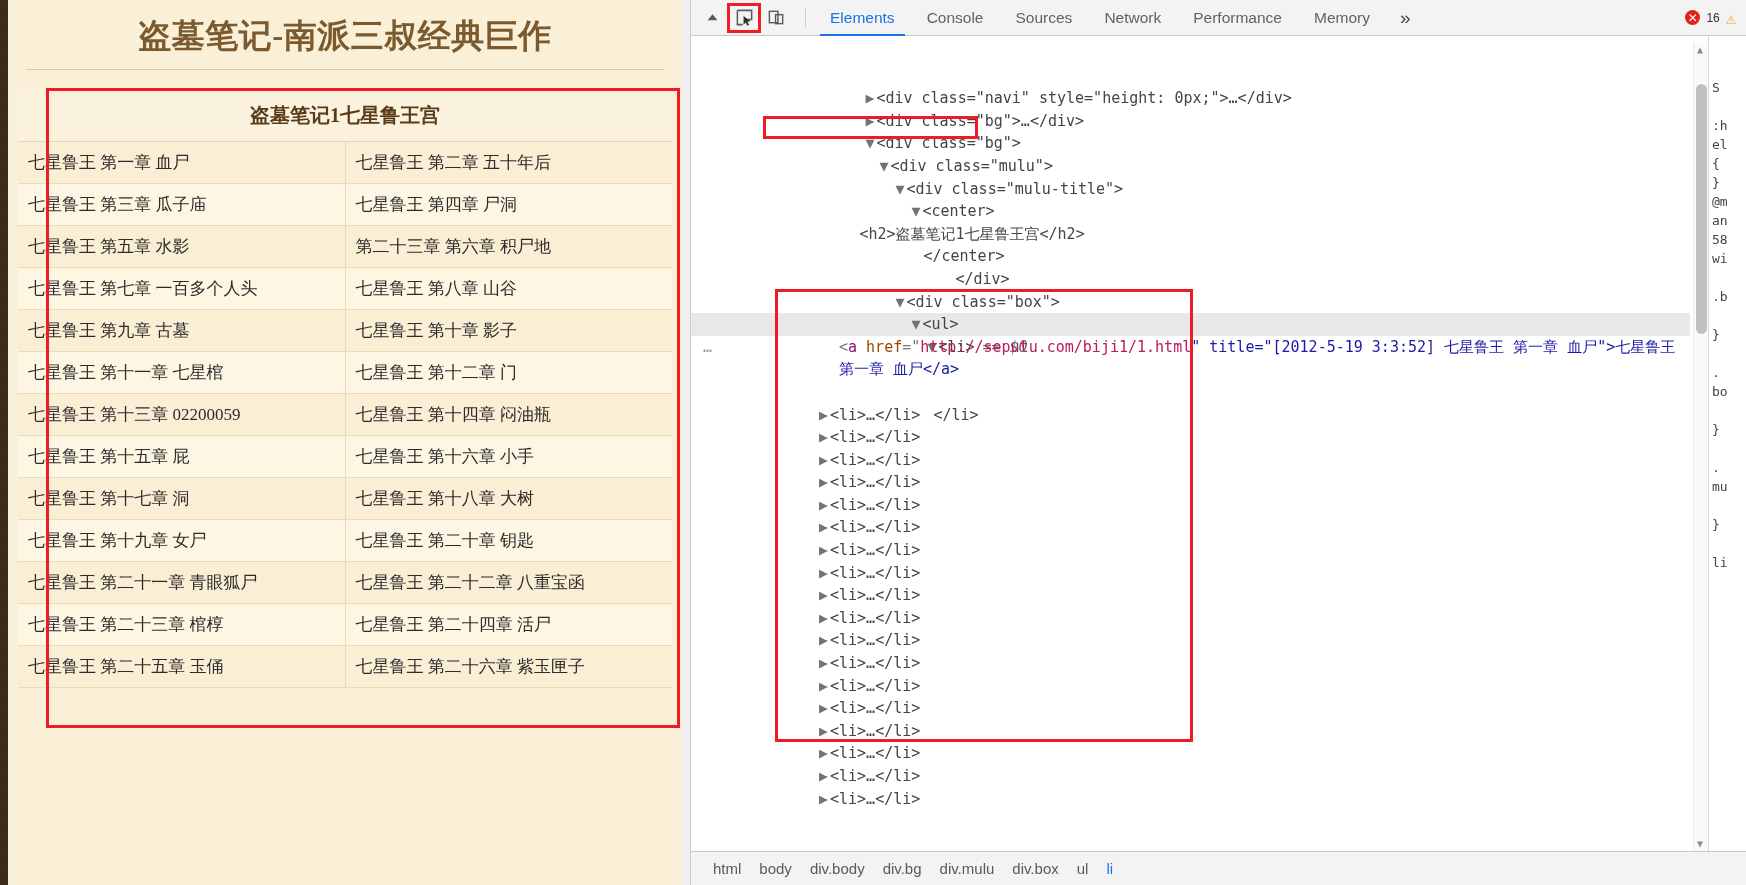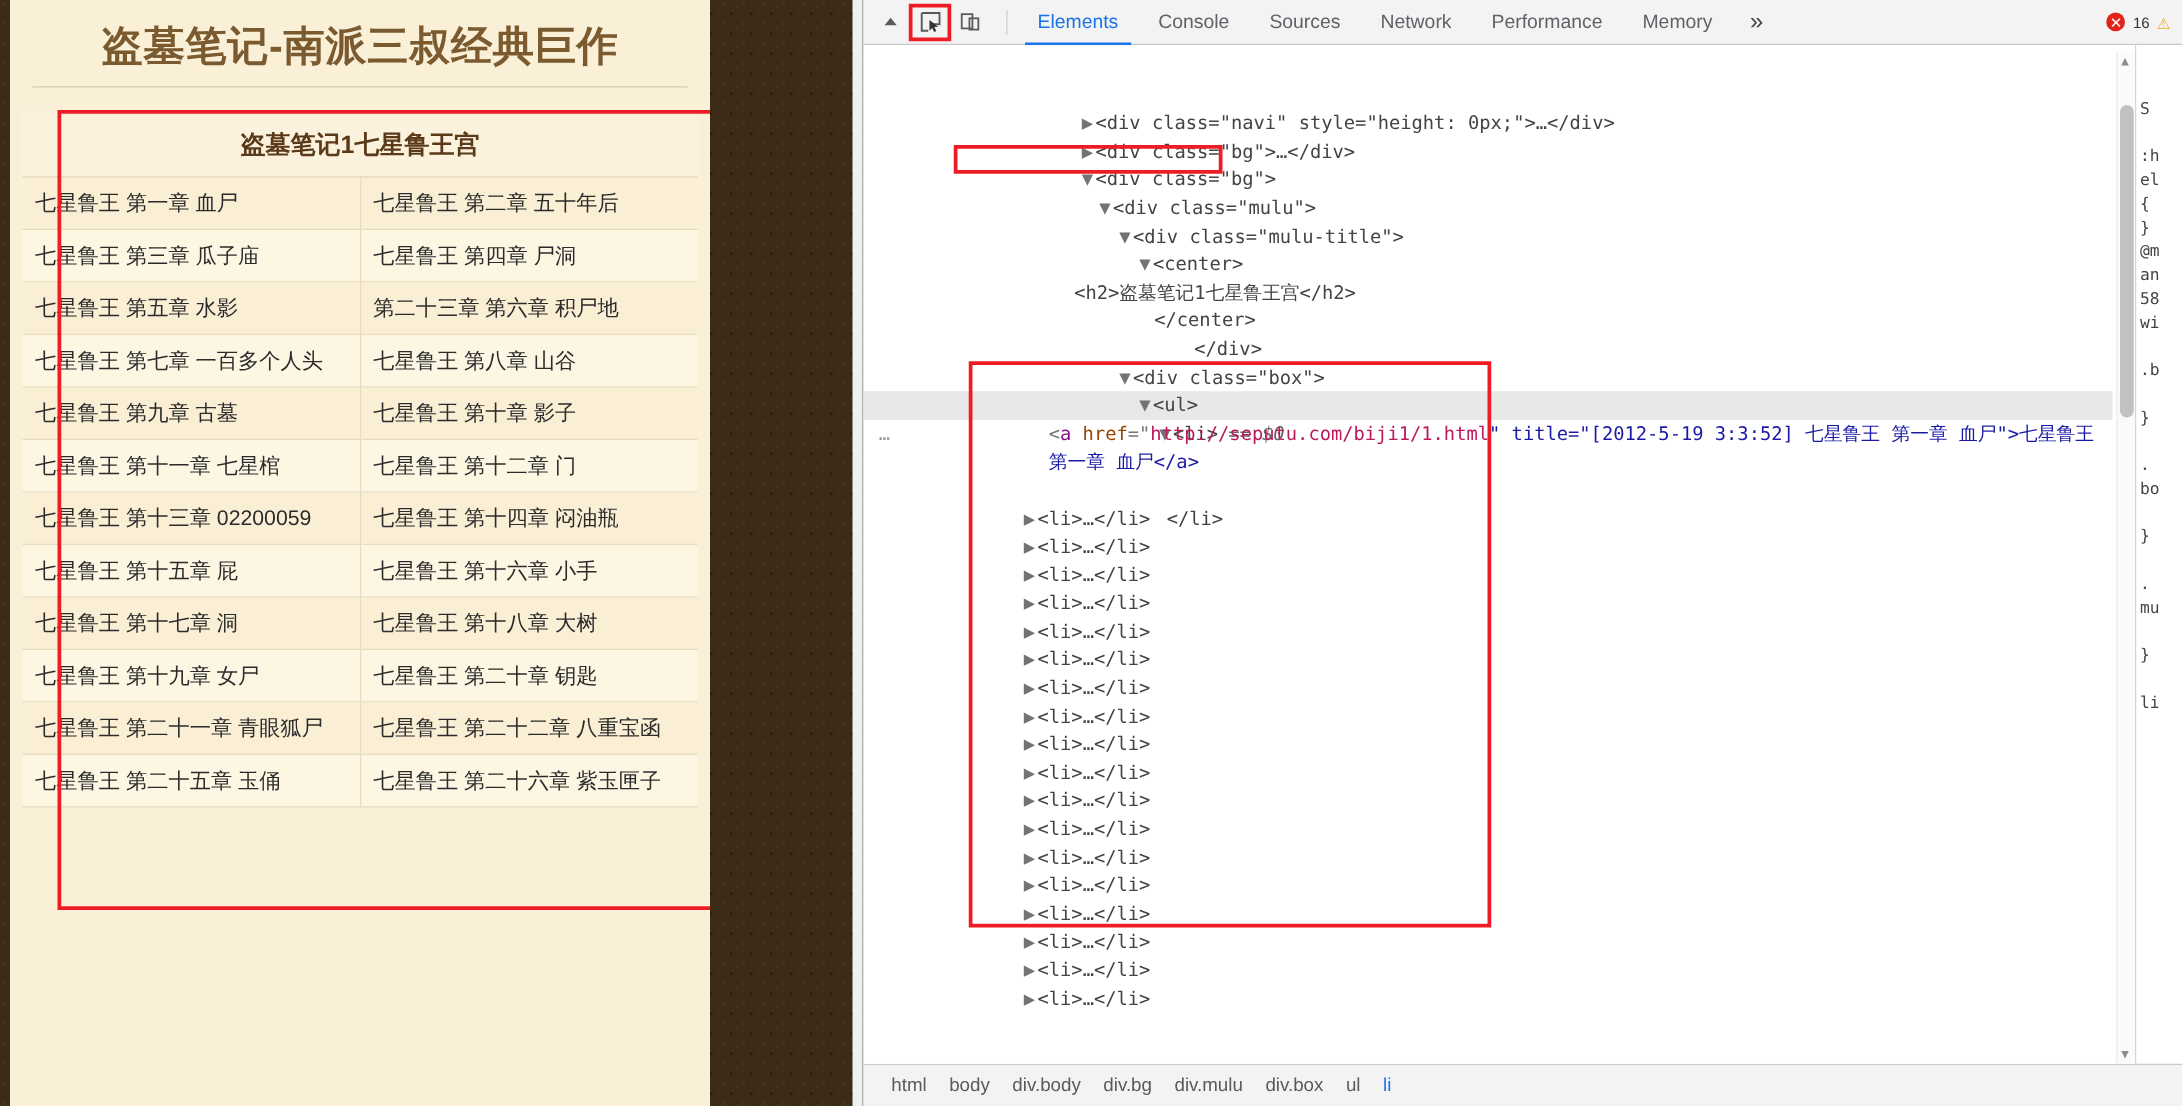--- a/index.html
+++ b/index.html
@@ -23,23 +23,24 @@
     position: absolute; inset: 0;
     background-color: #3c2b17;
     background-image:
       radial-gradient(circle at 3px 3px, rgba(255,255,255,.055) 1px, transparent 1.4px),
       radial-gradient(circle at 9px 11px, rgba(0,0,0,.35) 1px, transparent 1.4px),
       radial-gradient(circle at 14px 6px, rgba(255,255,255,.03) 1px, transparent 1.4px);
     background-size: 16px 16px, 16px 16px, 16px 16px;
   }
   .page-body {
     position: absolute; left: 8px; top: 0;
-    width: 560px; height: 885px;
+    width: 674px; height: 885px;
     background: #faf0d7;
     overflow: hidden;
+    font-family: Liberation Serif, serif;
   }
   .site-title {
     margin: 0; padding: 16px 0 10px 0;
     text-align: center;
     font-size: 33px; line-height: 1.25;
     font-weight: bold;
     color: #7a5a2e;
     letter-spacing: .5px;
   }
   .title-rule {
@@ -284,20 +285,24 @@
                 <td class="ch">七星鲁王 第十七章 洞</td>
                 <td class="ch">七星鲁王 第十八章 大树</td>
               </tr>
             <tr>
                 <td class="ch">七星鲁王 第十九章 女尸</td>
                 <td class="ch">七星鲁王 第二十章 钥匙</td>
               </tr>
             <tr>
                 <td class="ch">七星鲁王 第二十一章 青眼狐尸</td>
                 <td class="ch">七星鲁王 第二十二章 八重宝函</td>
+              </tr>
+            <tr>
+                <td class="ch">七星鲁王 第二十三章 棺椁</td>
+                <td class="ch">七星鲁王 第二十四章 活尸</td>
               </tr>
             <tr>
                 <td class="ch">七星鲁王 第二十五章 玉俑</td>
                 <td class="ch">七星鲁王 第二十六章 紫玉匣子</td>
               </tr>
 
           </tbody>
         </table>
       </div>
     </div>

